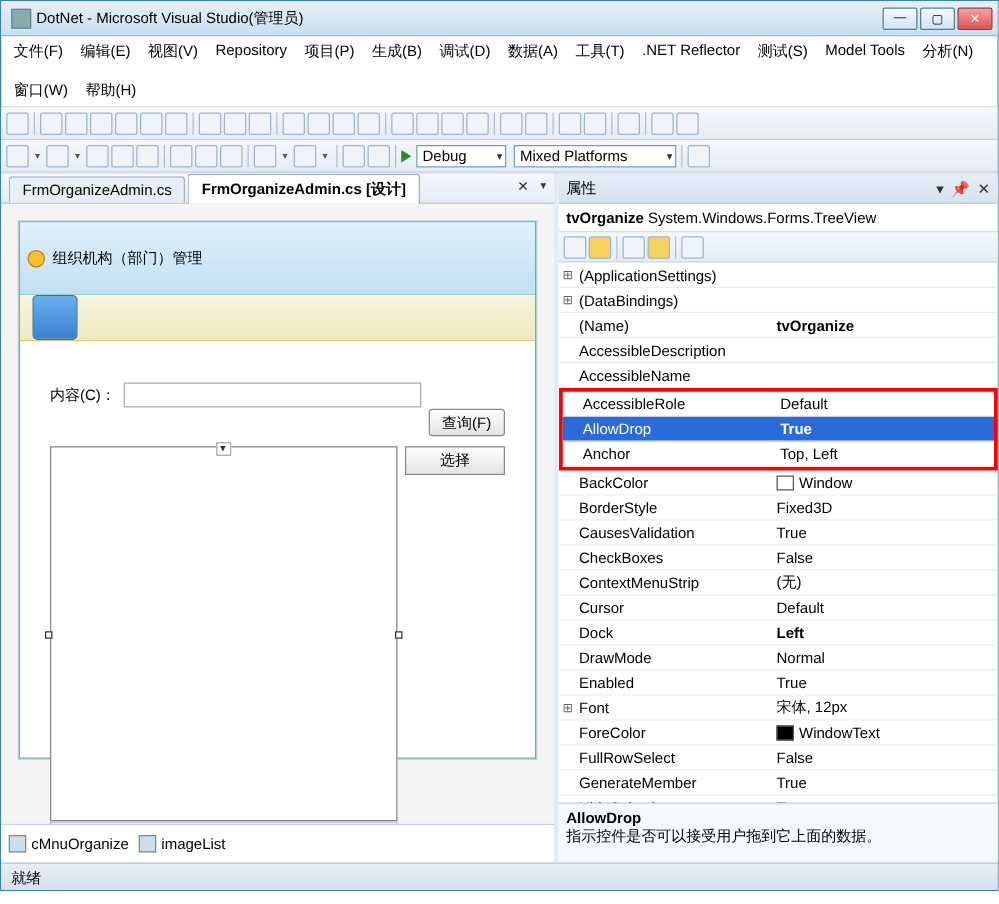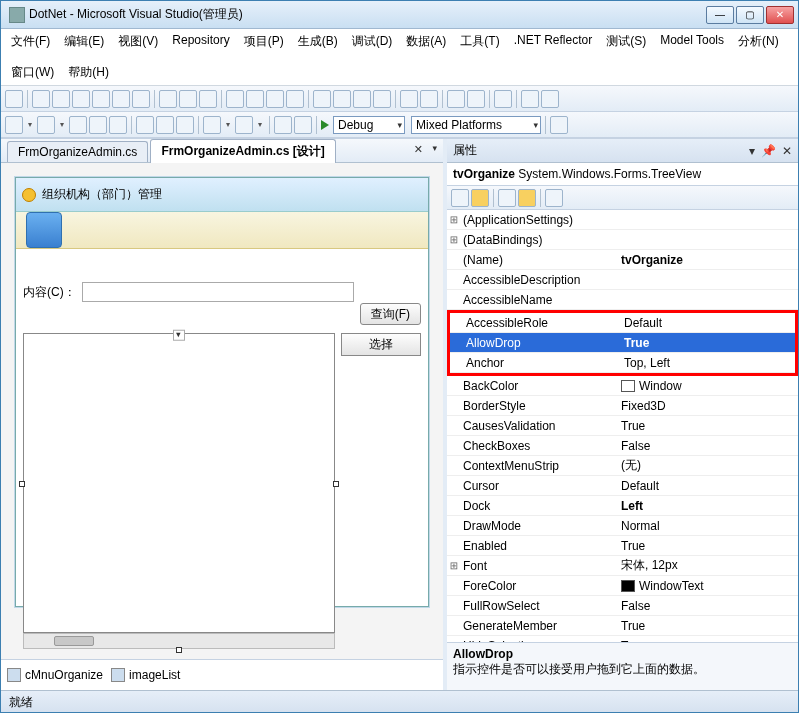--- a/index.html
+++ b/index.html
@@ -21,25 +21,25 @@
   .play { width: 0; height: 0; border-left: 8px solid #2a8a2a; border-top: 5px solid transparent; border-bottom: 5px solid transparent; margin-right: 2px; }
   .workarea { flex: 1; display: flex; min-height: 0; border-top: 1px solid #c5d2e2; }
   .leftpane { width: 446px; display: flex; flex-direction: column; border-right: 4px solid #e3ecf6; justify-content: space-between; }
   .tabs { height: 24px; background: linear-gradient(#f5f8fc,#e3ecf6); display: flex; align-items: flex-end; padding-left: 6px; border-bottom: 1px solid #b0c0d0; position: relative; }
   .tab { padding: 3px 10px; border: 1px solid #a0b0c5; border-bottom: none; background: #e8eef6; margin-right: 2px; border-radius: 3px 3px 0 0; }
   .tab.active { background: #fff; font-weight: bold; position: relative; top: 1px; }
   .tab-close { position: absolute; right: 20px; top: 4px; font-size: 11px; color: #333; }
   .tab-drop { position: absolute; right: 6px; top: 4px; font-size: 9px; color: #333; }
   .designer { flex: 1; background: #f4f4f4; padding: 14px; overflow: hidden; }
   .form-win { background: #fff; border: 1px solid #7aa; height: 430px; display: flex; flex-direction: column; box-shadow: 0 0 0 1px #c0d8e8; }
-  .form-title { background: linear-gradient(#e0f0ff,#c0e0f0); padding: 8px 6px; display: flex; align-items: center; gap: 6px; border-bottom: 1px solid #9cc; }
+  .form-title { background: linear-gradient(#e0f0ff,#c0e0f0); padding: 20px 6px; display: flex; align-items: center; gap: 6px; border-bottom: 1px solid #9cc; }
   .form-title .gear { width: 14px; height: 14px; background: #f5c030; border: 1px solid #c08000; border-radius: 50%; }
   .form-band { height: 46px; background: linear-gradient(#f8f5e0,#f0e8c0); border-bottom: 1px solid #d8c880; display: flex; align-items: center; padding-left: 10px; }
   .form-band .bigicon { width: 36px; height: 36px; background: linear-gradient(#6ab0f0,#3a80d0); border: 1px solid #3070b0; border-radius: 4px; }
-  .form-body { flex: 1; padding: 6px 7px; display: flex; flex-direction: column; }
+  .form-body { flex: 1; padding: 6px 24px; display: flex; flex-direction: column; }
   .form-row { display: flex; align-items: center; gap: 6px; margin: 4px 0; }
   .txt { flex: 1; height: 20px; border: 1px solid #aaa; background: #fff; }
   .btn { height: 22px; padding: 0 10px; border: 1px solid #888; background: linear-gradient(#fdfdfd,#e4e4e4); border-radius: 3px; margin-top: 44px; }
   .designer-grid { display: flex; gap: 6px; align-items: flex-start; margin-top: 4px; flex: 1; position: relative; }
   .tree-area { flex: 1; height: 300px; border: 1px solid #888; background: #fff; }
   .right-col { width: 80px; }
   .col-head { border: 1px solid #888; background: linear-gradient(#fdfdfd,#e4e4e4); text-align: center; padding: 2px; }
   .hscroll { height: 16px; background: #e8e8e8; border: 1px solid #bbb; margin-top: 0; display: flex; align-items: center; }
   .hscroll .thumb { width: 40px; height: 10px; background: #c8c8c8; border: 1px solid #999; border-radius: 2px; margin-left: 30px; }
   .handle-dot { width: 6px; height: 6px; border: 1px solid #333; background: #fff; position: absolute; }

